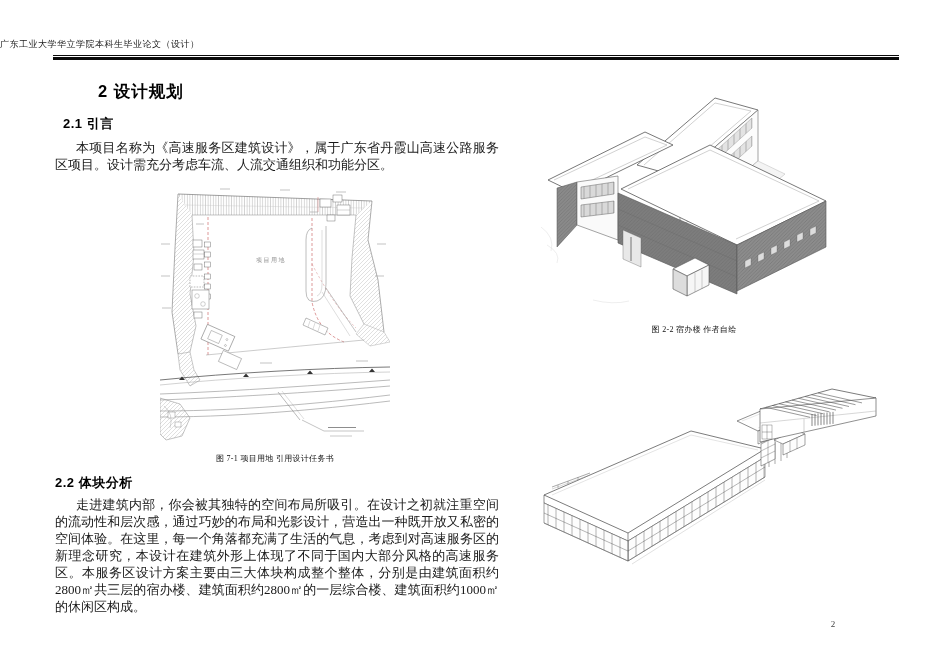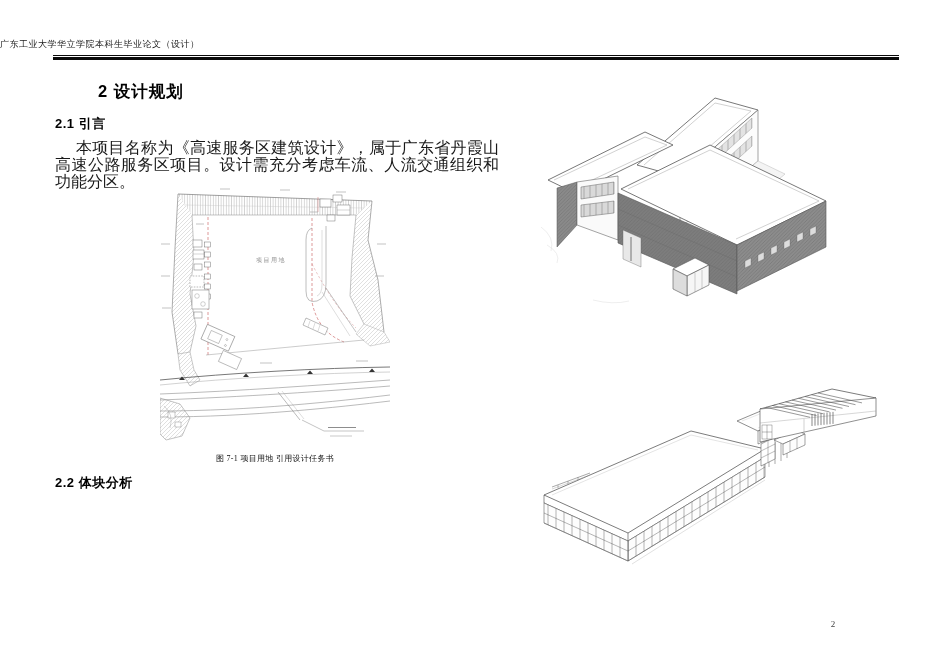--- a/index.html
+++ b/index.html
@@ -7,23 +7,23 @@
         font-family:"Liberation Serif", serif;color:#111;}
   .header-text{position:absolute;top:38px;left:0;width:100%;text-align:left;
         font-size:9px;color:#222;letter-spacing:.5px;}
   .header-rule{position:absolute;left:53px;top:55px;width:846px;}
   .header-rule .l1{height:1.2px;background:#0a0a0a;}
   .header-rule .l2{height:2.4px;background:#0a0a0a;margin-top:1px;}
   .h1{position:absolute;left:55px;top:81px;font-family:"Liberation Sans",sans-serif;
         font-weight:bold;font-size:16.5px;color:#000;letter-spacing:1px;margin-left:43px;}
   .h2{position:absolute;left:55px;font-family:"Liberation Sans",sans-serif;
         font-weight:bold;font-size:13px;color:#000;letter-spacing:.5px;}
-  .h2-1{top:115px;}
+  .h2-1{top:115px;margin-left:8px;}
   .h2-2{top:474px;text-align:center;}
-  .para{position:absolute;left:55px;width:444px;font-size:16px;line-height:17px;
+  .para{position:absolute;left:55px;width:444px;font-size:13px;line-height:17px;
         text-align:justify;text-indent:21px;color:#191919;}
   .para-1{top:139px;}
   .para-2{top:496px;}
   .fig{position:absolute;}
   .fig-site{left:160px;top:184px;width:230px;height:264px;}
   .fig-b1{left:533px;top:95px;width:345px;height:222px;}
   .fig-b2{left:528px;top:383px;width:352px;height:218px;}
   .caption{position:absolute;text-align:center;font-size:8px;color:#111;letter-spacing:.3px;}
   .cap-1{left:160px;top:453px;width:230px;}
   .cap-2{left:533px;top:324px;width:322px;}
@@ -173,20 +173,21 @@
         <line x1="100" y1="179" x2="112" y2="179"></line>
           <line x1="196" y1="177" x2="208" y2="177"></line>
         <line x1="36" y1="40" x2="44" y2="40"></line>
           <line x1="150" y1="28" x2="158" y2="28"></line>
       </g>
     </svg>
   </div>
   <div class="caption cap-1">图 7-1 项目用地 引用设计任务书</div>
 
   <div class="h2 h2-2">2.2 体块分析</div>
+  <div class="para para-2">走进建筑内部，你会被其独特的空间布局所吸引。在设计之初就注重空间的流动性和层次感，通过巧妙的布局和光影设计，营造出一种既开放又私密的空间体验。在这里，每一个角落都充满了生活的气息，考虑到对高速服务区的新理念研究，本设计在建筑外形上体现了不同于国内大部分风格的高速服务区。本服务区设计方案主要由三大体块构成整个整体，分别是由建筑面积约2800㎡共三层的宿办楼、建筑面积约2800㎡的一层综合楼、建筑面积约1000㎡的休闲区构成。</div>
 
   <div class="fig fig-b1">
     <svg viewBox="0 0 345 222" width="345" height="222">
       <defs>
         <pattern id="b1-dk" width="3.5" height="3.5" patternUnits="userSpaceOnUse">
           <path d="M0,3.5 L3.5,0" stroke="#6a6a6a" stroke-width="0.45"></path>
         </pattern>
         <pattern id="b1-vl" width="6" height="8" patternUnits="userSpaceOnUse">
           <line x1="3" y1="0" x2="3" y2="8" stroke="#777" stroke-width="0.5"></line>
         </pattern>
@@ -258,20 +259,21 @@
         <line x1="169" y1="175" x2="169" y2="194" stroke="#888" stroke-width="0.4"></line>
       </g>
 
       <g stroke="#ddd" stroke-width="0.5" fill="none">
         <path d="M8,132 Q22,142 18,156"></path>
         <path d="M14,150 Q28,158 24,168"></path>
         <path d="M60,205 Q80,210 96,206"></path>
       </g>
     </svg>
   </div>
+  <div class="caption cap-2">图 2-2 宿办楼 作者自绘</div>
 
   <div class="fig fig-b2">
     <svg viewBox="0 0 352 218" width="352" height="218">
       <defs>
         <pattern id="b2-vl" width="8" height="10" patternUnits="userSpaceOnUse">
           <line x1="4" y1="0" x2="4" y2="10" stroke="#444" stroke-width="0.4"></line>
         </pattern>
       </defs>
 
       <g>

